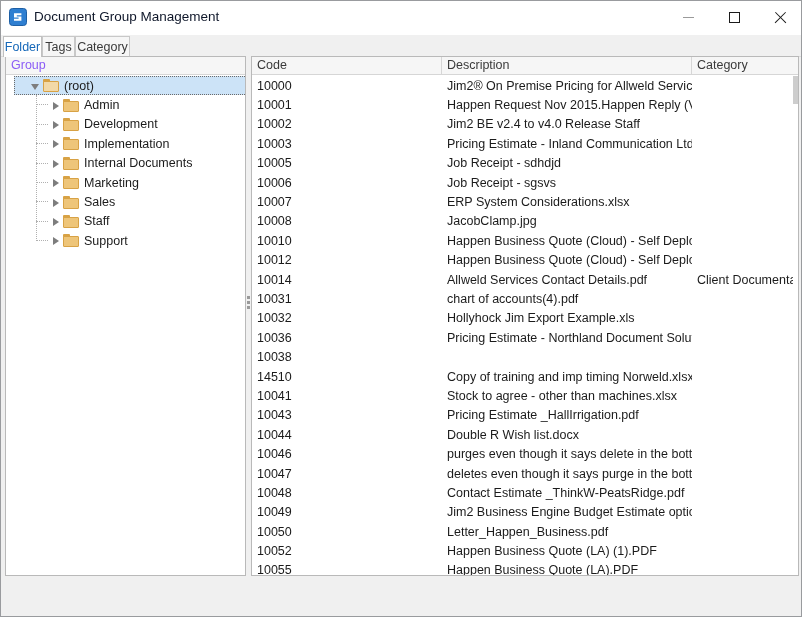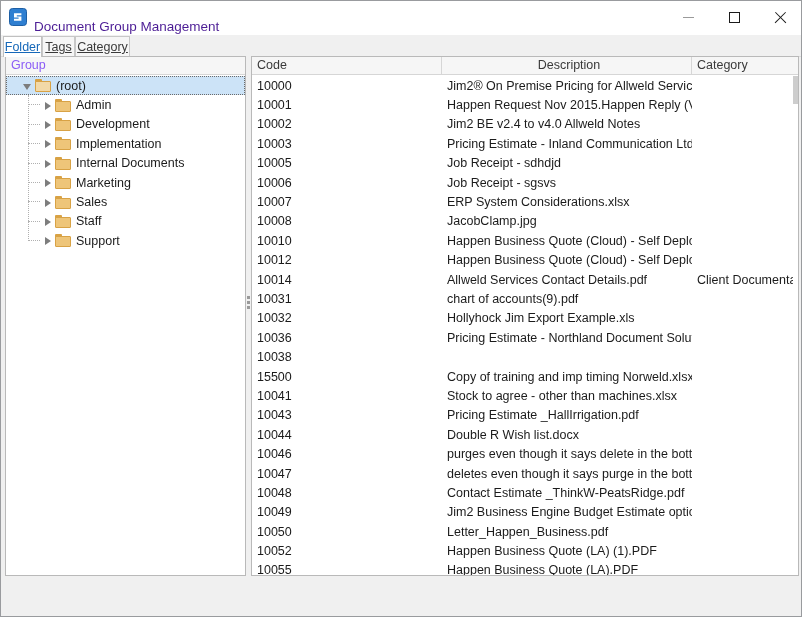--- a/index.html
+++ b/index.html
@@ -30,23 +30,23 @@
     background: #ffffff;
     box-sizing: border-box;
   }
   .title-icon {
     position: absolute;
     left: 8px; top: 7px;
     width: 18px; height: 18px;
   }
   .title-text {
     position: absolute;
-    left: 33px; top: 17px;
+    left: 33px; top: 7px;
     font-size: 13.5px;
-    color: #4c1d95;
+    color: #0f172a;
     line-height: 18px;
     white-space: nowrap;
   }
   .win-btn {
     position: absolute;
     top: 0;
     width: 46px;
     height: 32px;
     display: flex;
     align-items: center;
@@ -109,21 +109,20 @@
     border-bottom: none;
     background: #f6f6f6;
     font-size: 12.5px;
     color: #3a3a3a;
     display: flex;
     align-items: center;
     justify-content: center;
     padding: 0 12px;
     cursor: default;
     white-space: nowrap;
-    text-decoration: underline;
   }
   .tab.active {
     background: #ffffff;
     color: #1668b9;
     border-color: #c0c0c0;
     z-index: 2;
   }
   .tab-0 { left: 2px;  width: 39px; }
   .tab-1 { left: 41px; width: 33px; }
   .tab-2 { left: 74px; width: 55px; }
@@ -147,21 +146,21 @@
     box-sizing: border-box;
     background: #f6f6f6;
     border-bottom: 1px solid #d6d6d6;
     font-size: 12.5px;
     color: #8b5cf6;
     padding-left: 5px;
     line-height: 17px;
   }
   .tree-body {
     position: absolute;
-    left: 0; top: 19px;
+    left: 8px; top: 19px;
     width: 100%;
     bottom: 0;
   }
   .tree-row {
     position: relative;
     height: 19.4px;
     display: flex;
     align-items: center;
     font-size: 12.5px;
     color: #1b1b1b;
@@ -272,21 +271,21 @@
     color: #3a3a3a;
     line-height: 17px;
     padding-left: 5px;
     box-sizing: border-box;
     border-right: 1px solid #d6d6d6;
     overflow: hidden;
     white-space: nowrap;
     cursor: default;
   }
   .hcell.c-code  { width: 190px; }
-  .hcell.c-desc  { width: 250px; text-align: center; }
+  .hcell.c-desc  { width: 250px; }
   .hcell.c-cat   { width: 105px; border-right: none; }
   .grid-body {
     position: absolute;
     left: 0; top: 19px;
     right: 0; bottom: 0;
     overflow: hidden;
   }
   .grow {
     height: 19.4px;
     display: flex;
@@ -499,21 +498,21 @@
           <div class="gcell c-desc">Jim2® On Premise Pricing for Allweld Services.pdf</div>
           <div class="gcell c-cat"></div>
         </div>
         <div class="grow">
           <div class="gcell c-code">10001</div>
           <div class="gcell c-desc">Happen Request Nov 2015.Happen Reply (Version</div>
           <div class="gcell c-cat"></div>
         </div>
         <div class="grow">
           <div class="gcell c-code">10002</div>
-          <div class="gcell c-desc">Jim2 BE v2.4 to v4.0 Allweld Notes</div>
+          <div class="gcell c-desc">Jim2 BE v2.4 to v4.0 Release Staff</div>
           <div class="gcell c-cat"></div>
         </div>
         <div class="grow">
           <div class="gcell c-code">10003</div>
           <div class="gcell c-desc">Pricing Estimate - Inland Communication Ltd.pdf</div>
           <div class="gcell c-cat"></div>
         </div>
         <div class="grow">
           <div class="gcell c-code">10005</div>
           <div class="gcell c-desc">Job Receipt - sdhdjd</div>
@@ -544,39 +543,39 @@
           <div class="gcell c-desc">Happen Business Quote (Cloud) - Self Deployment</div>
           <div class="gcell c-cat"></div>
         </div>
         <div class="grow">
           <div class="gcell c-code">10014</div>
           <div class="gcell c-desc">Allweld Services Contact Details.pdf</div>
           <div class="gcell c-cat">Client Documentation</div>
         </div>
         <div class="grow">
           <div class="gcell c-code">10031</div>
-          <div class="gcell c-desc">chart of accounts(9).pdf</div>
+          <div class="gcell c-desc">chart of accounts(4).pdf</div>
           <div class="gcell c-cat"></div>
         </div>
         <div class="grow">
           <div class="gcell c-code">10032</div>
           <div class="gcell c-desc">Hollyhock Jim Export Example.xls</div>
           <div class="gcell c-cat"></div>
         </div>
         <div class="grow">
           <div class="gcell c-code">10036</div>
           <div class="gcell c-desc">Pricing Estimate - Northland Document Solutions.pd</div>
           <div class="gcell c-cat"></div>
         </div>
         <div class="grow">
           <div class="gcell c-code">10038</div>
           <div class="gcell c-cat"></div>
         </div>
         <div class="grow">
-          <div class="gcell c-code">15500</div>
+          <div class="gcell c-code">14510</div>
           <div class="gcell c-desc">Copy of training and imp timing Norweld.xlsx</div>
           <div class="gcell c-cat"></div>
         </div>
         <div class="grow">
           <div class="gcell c-code">10041</div>
           <div class="gcell c-desc">Stock to agree - other than machines.xlsx</div>
           <div class="gcell c-cat"></div>
         </div>
         <div class="grow">
           <div class="gcell c-code">10043</div>

